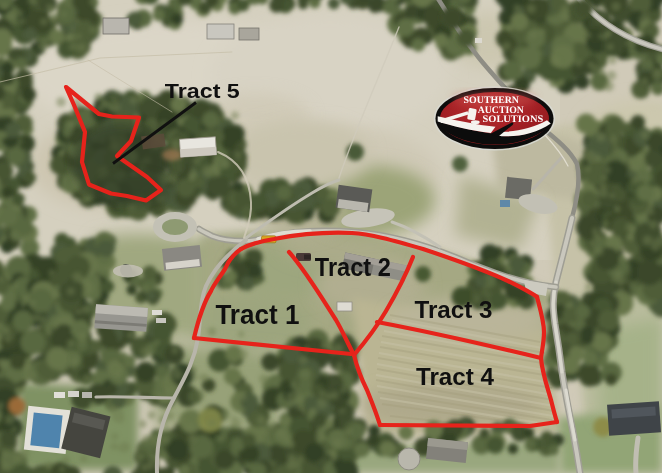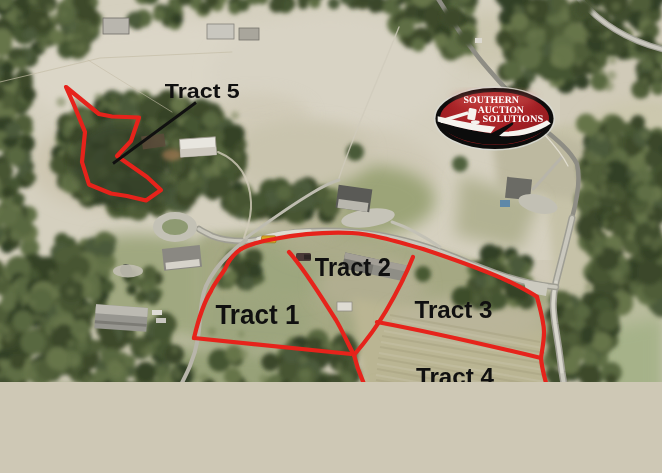--- a/index.html
+++ b/index.html
@@ -1,16 +1,16 @@
 <!DOCTYPE html>
 <html><head>
 <meta charset="utf-8">
 <style>
 html,body{margin:0;padding:0;background:#cec8b5;}
-#wrap{width:662px;height:382px;overflow:hidden;position:relative;font-family:"Liberation Sans",sans-serif;}
+#wrap{width:662px;height:473px;overflow:hidden;position:relative;font-family:"Liberation Sans",sans-serif;}
 svg{display:block;}
 </style>
 </head>
 <body>
 <div id="wrap">
 <svg width="662" height="473" viewBox="0 0 662 473" xmlns="http://www.w3.org/2000/svg">
 <defs>
 <filter id="b2" x="-30%" y="-30%" width="160%" height="160%">
           <feGaussianBlur stdDeviation="2"></feGaussianBlur>
         </filter>

